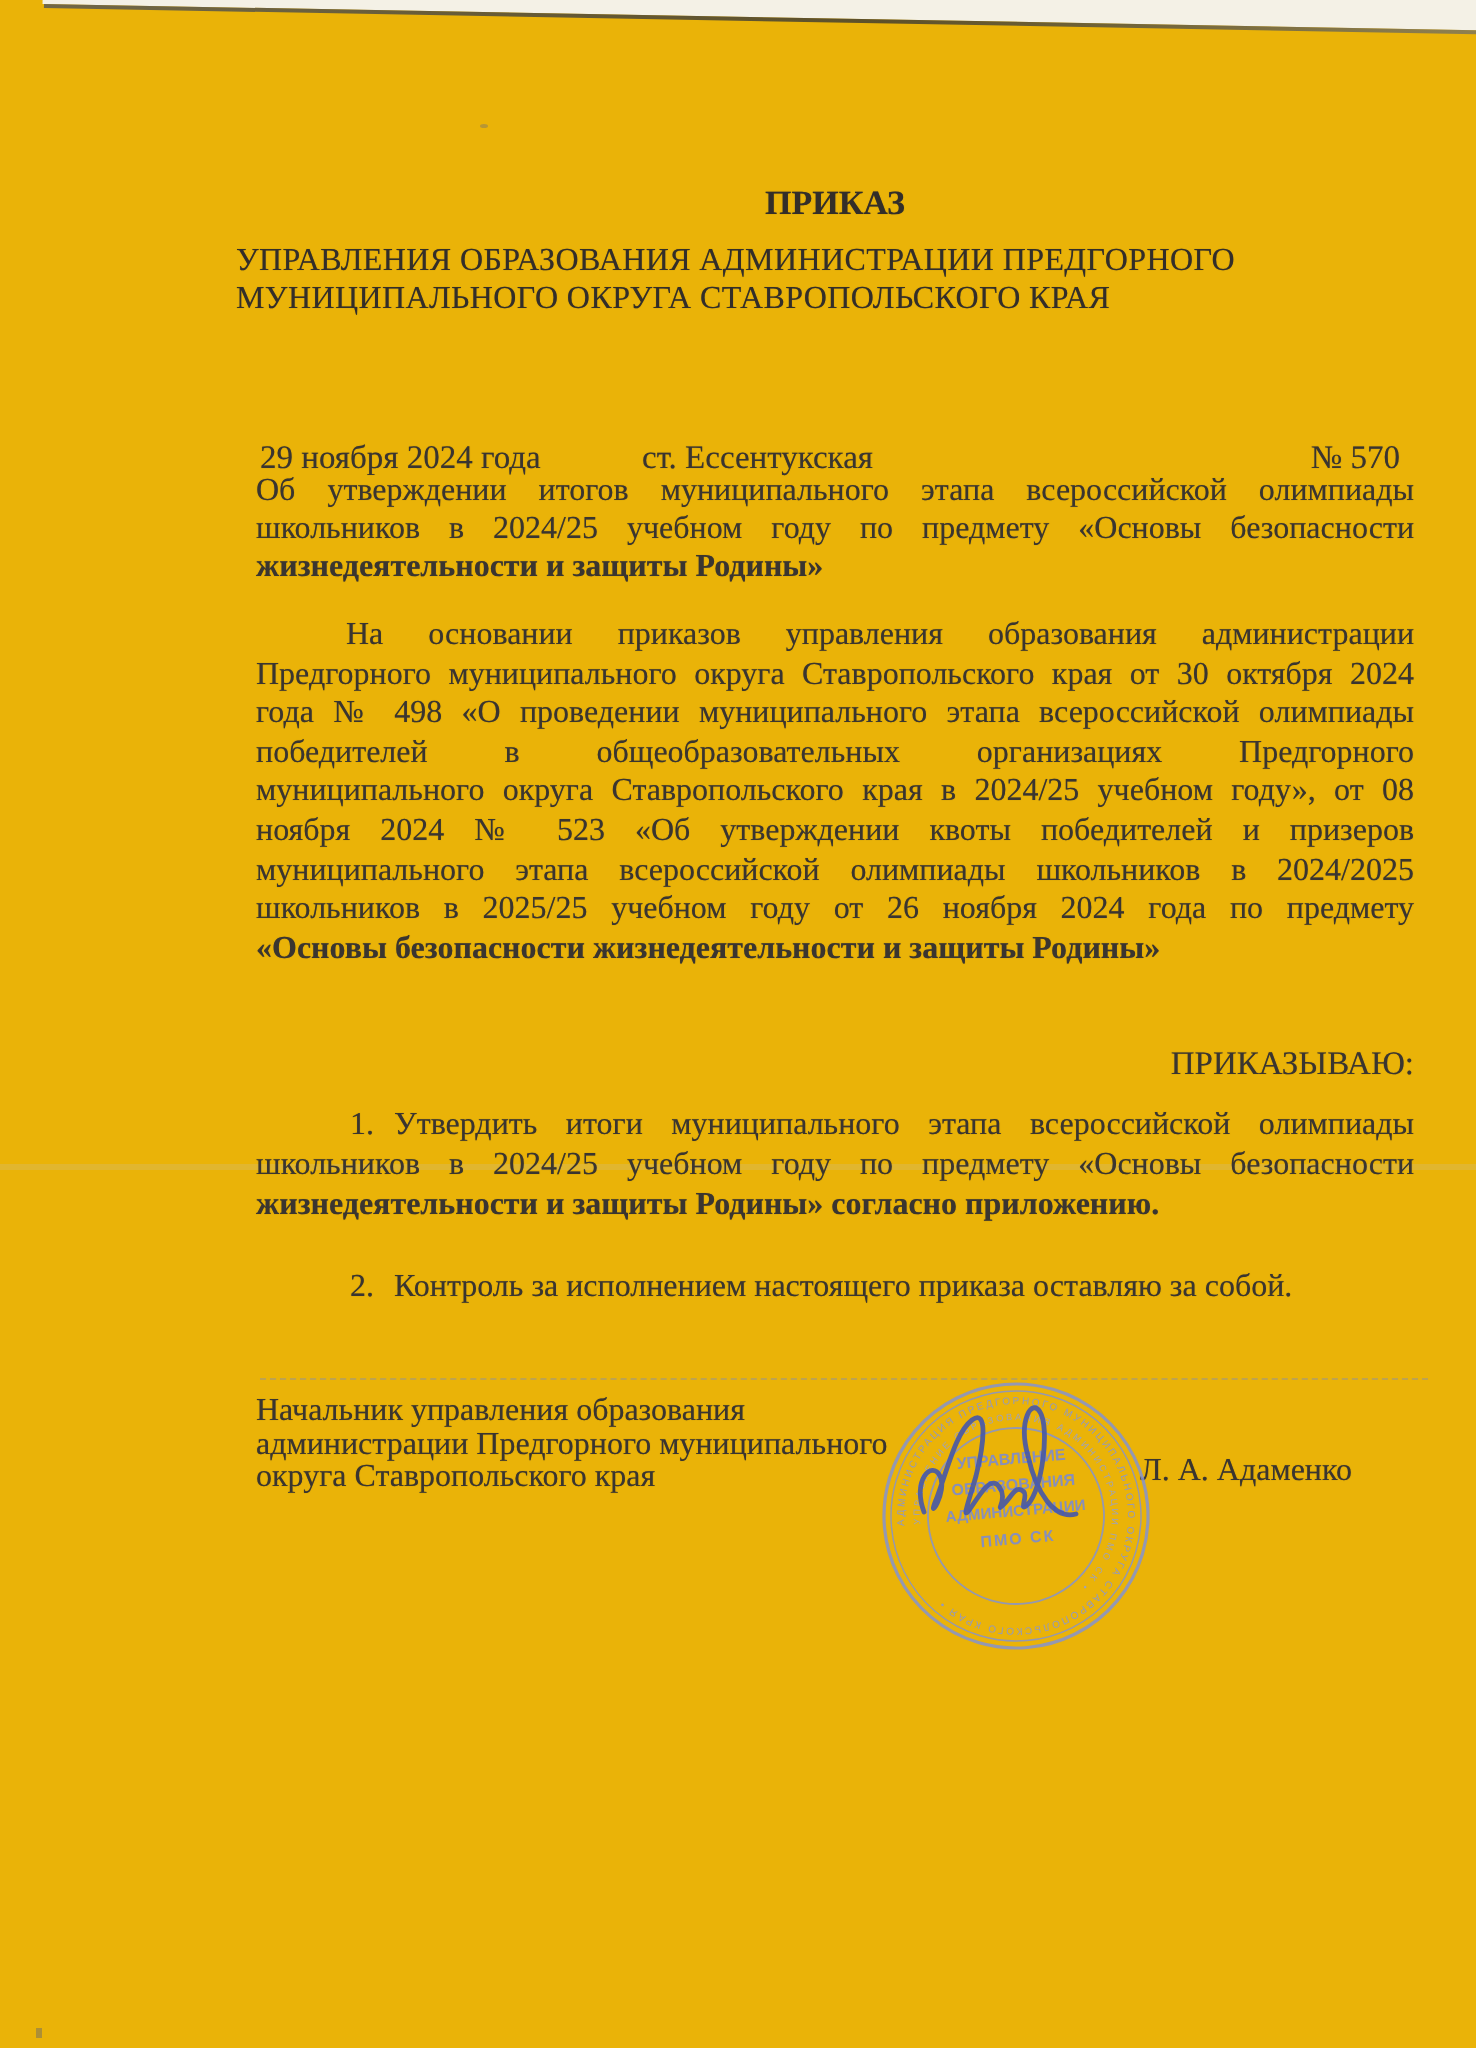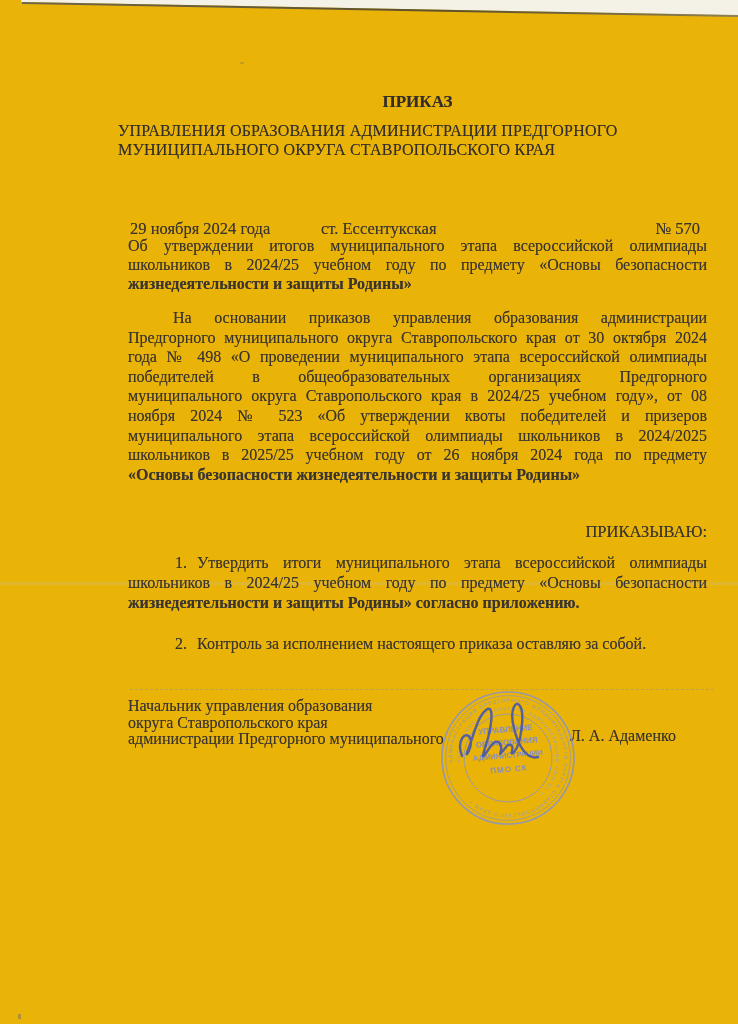--- a/index.html
+++ b/index.html
@@ -127,22 +127,22 @@
     <div class="item-first">
       <span class="marker">2.</span>
       <span class="rest">Контроль за исполнением настоящего приказа оставляю за собой.</span>
     </div>
   </div>
 
   <div class="dashed-sep"></div>
 
   <div class="sig-block doc-text">
     <div>Начальник управления образования</div>
+    <div>администрации Предгорного муниципального</div>
     <div>округа Ставропольского края</div>
-    <div>администрации Предгорного муниципального</div>
     <span class="sig-name">Л. А. Адаменко</span>
   </div>
 
   <div class="stamp-wrap">
     <svg width="140" height="140" viewBox="0 0 140 140">
       <g fill="none" stroke="#8593cf" opacity="0.85">
         <circle cx="70" cy="70" r="66" stroke-width="1.6"></circle>
         <circle cx="70" cy="70" r="62.5" stroke-width="0.7"></circle>
         <circle cx="70" cy="70" r="44" stroke-width="0.9"></circle>
       </g>

